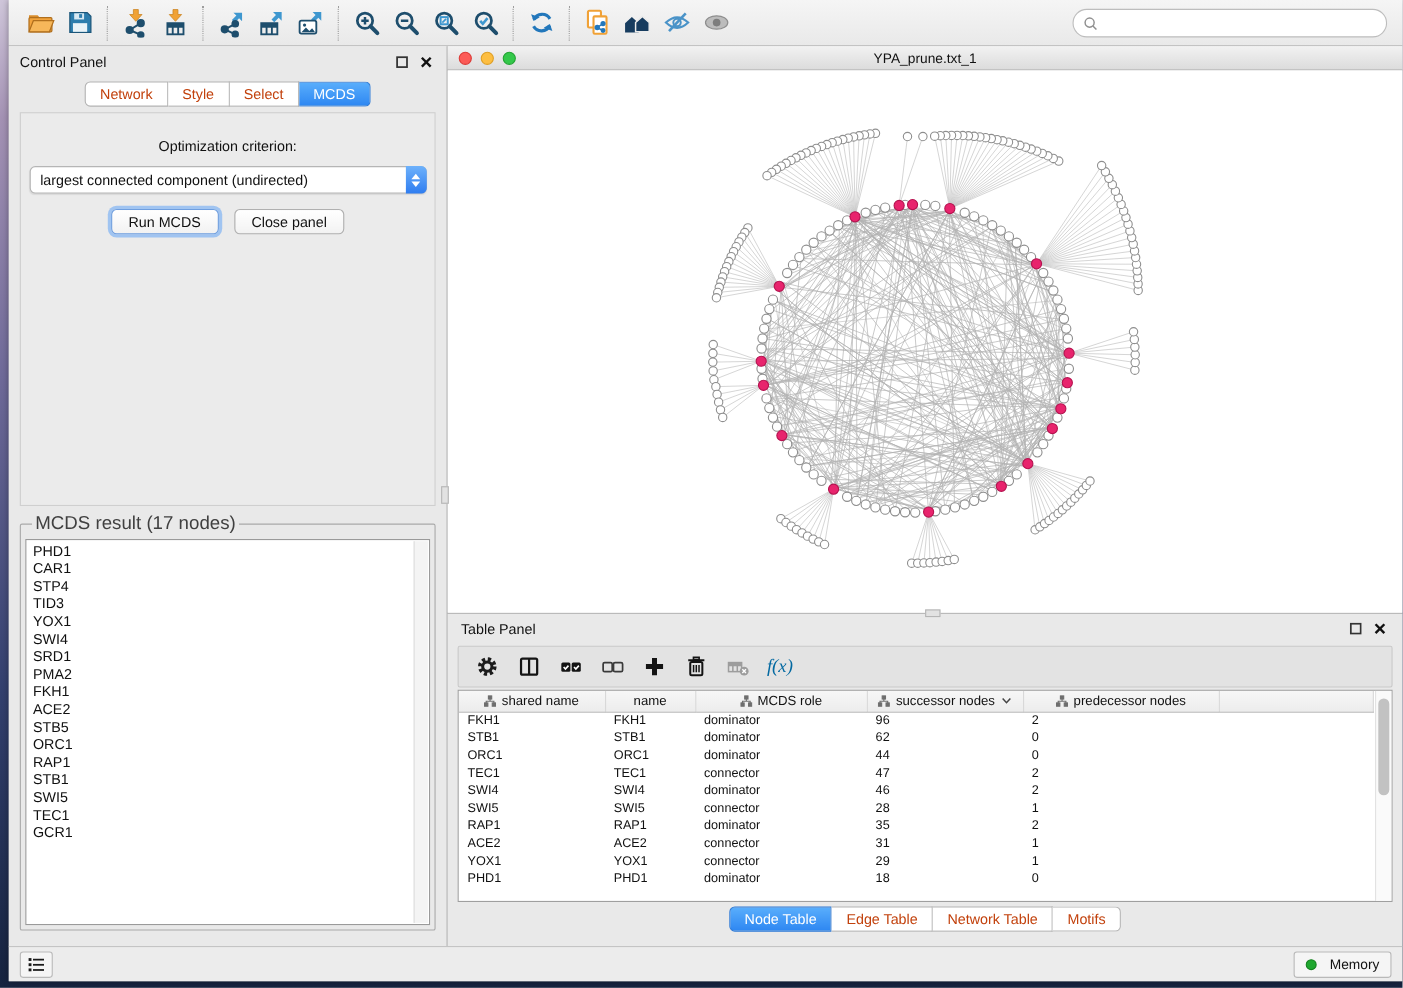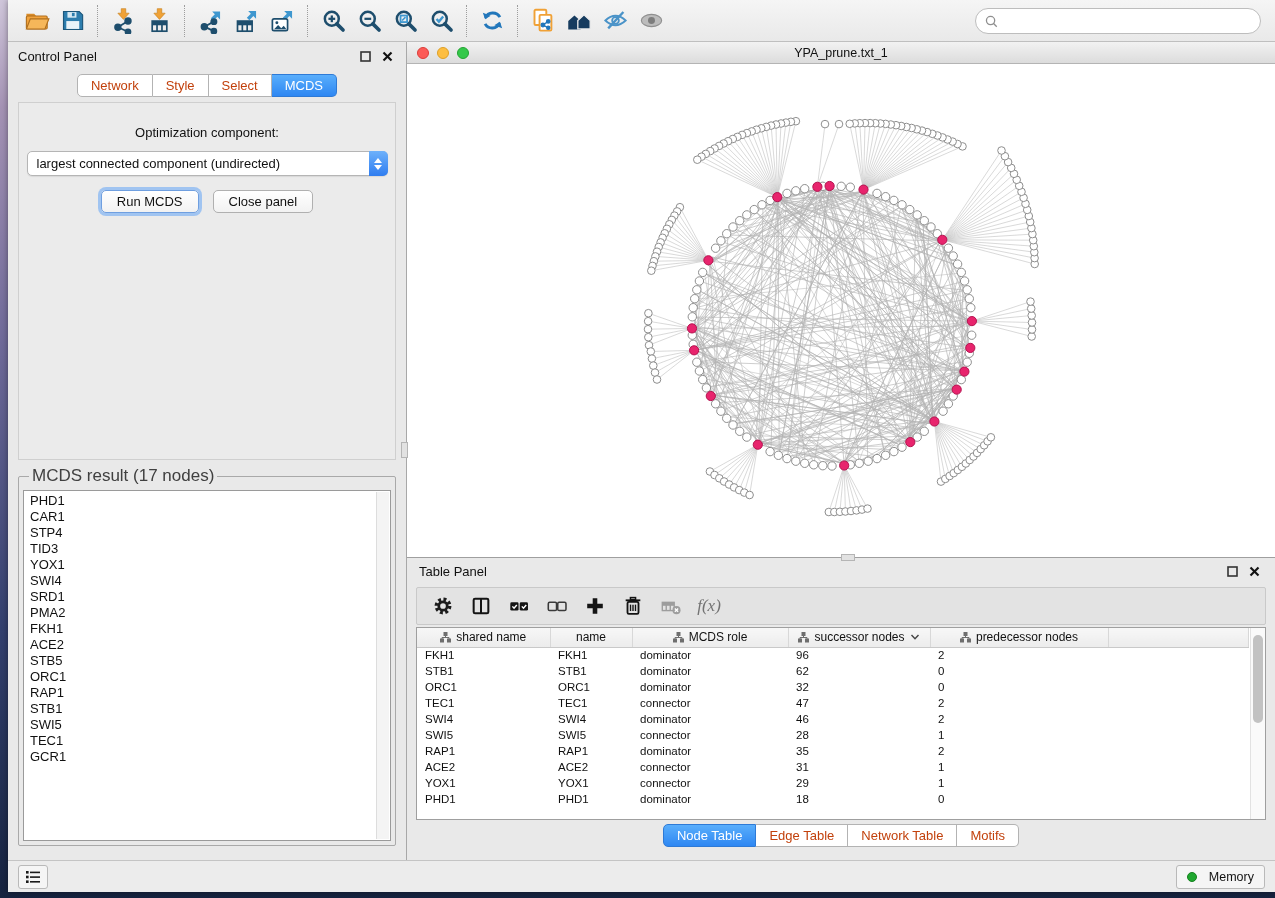--- a/index.html
+++ b/index.html
@@ -101,21 +101,21 @@
   
   .table-panel { flex:1; background:#e9e9e9; display:flex; flex-direction:column; min-height:0; }
   .tp-header { height:27px; display:flex; align-items:center; padding:0 12px; font-size:13px; color:#111; }
   .tp-header .spacer { flex:1; }
   .tp-toolbar {
     margin:2px 9px 0; height:38px; flex:none; background:#e3e3e3;
     border:1px solid #c9c9c9; border-radius:2px; display:flex; align-items:center; padding-left:10px; gap:6px;
   }
   .tp-tbtn { width:32px; height:30px; display:flex; align-items:center; justify-content:center; }
   .tp-tbtn svg { width:22px; height:22px; }
-  .fx { font-family:"Liberation Serif",serif; font-style:italic; font-size:17px; color:#737373; }
+  .fx { font-family:"Liberation Serif",serif; font-style:italic; font-size:17px; color:#0369a1; }
   .tablewrap { margin:2px 9px 0; flex:none; height:193px; border:1px solid #9f9f9f; background:#fff; position:relative; overflow:hidden; }
   table.data { border-collapse:collapse; width:calc(100% - 16px); table-layout:fixed; }
   table.data th {
     height:19px; font-weight:normal; font-size:12px; color:#111;
     background:linear-gradient(#f7f7f7,#ececec); border-bottom:1px solid #c9c9c9; border-right:1px solid #d8d8d8;
     text-align:center; white-space:nowrap; overflow:hidden;
   }
   table.data th .hd { display:flex; align-items:center; justify-content:center; gap:5px; padding:0 4px; }
   table.data td { height:16px; font-size:11.5px; color:#111; padding:0 8px; white-space:nowrap; overflow:hidden; }
   td.num { text-align:left; }
@@ -315,21 +315,21 @@
       </div>
       <div class="cp-tabs">
         <div class="seg">
           <div class="tab">Network</div>
           <div class="tab">Style</div>
           <div class="tab">Select</div>
           <div class="tab active">MCDS</div>
         </div>
       </div>
       <div class="cp-box">
-        <div class="opt-label">Optimization component:</div>
+        <div class="opt-label">Optimization criterion:</div>
         <div class="mac-select">
           <span class="val">largest connected component (undirected)</span>
           <span class="stepper">
               <i class="up"></i>
               <i class="dn"></i>
             </span>
         </div>
         <div class="btn-row">
           <button class="mac-btn focused">Run MCDS</button>
           <button class="mac-btn">Close panel</button>
@@ -1217,21 +1217,21 @@
                   <td>STB1</td>
                   <td>dominator</td>
                   <td class="num">62</td>
                   <td class="num">0</td>
                   <td></td>
                 </tr>
                 <tr>
                   <td class="first">ORC1</td>
                   <td>ORC1</td>
                   <td>dominator</td>
-                  <td class="num">32</td>
+                  <td class="num">44</td>
                   <td class="num">0</td>
                   <td></td>
                 </tr>
                 <tr>
                   <td class="first">TEC1</td>
                   <td>TEC1</td>
                   <td>connector</td>
                   <td class="num">47</td>
                   <td class="num">2</td>
                   <td></td>

